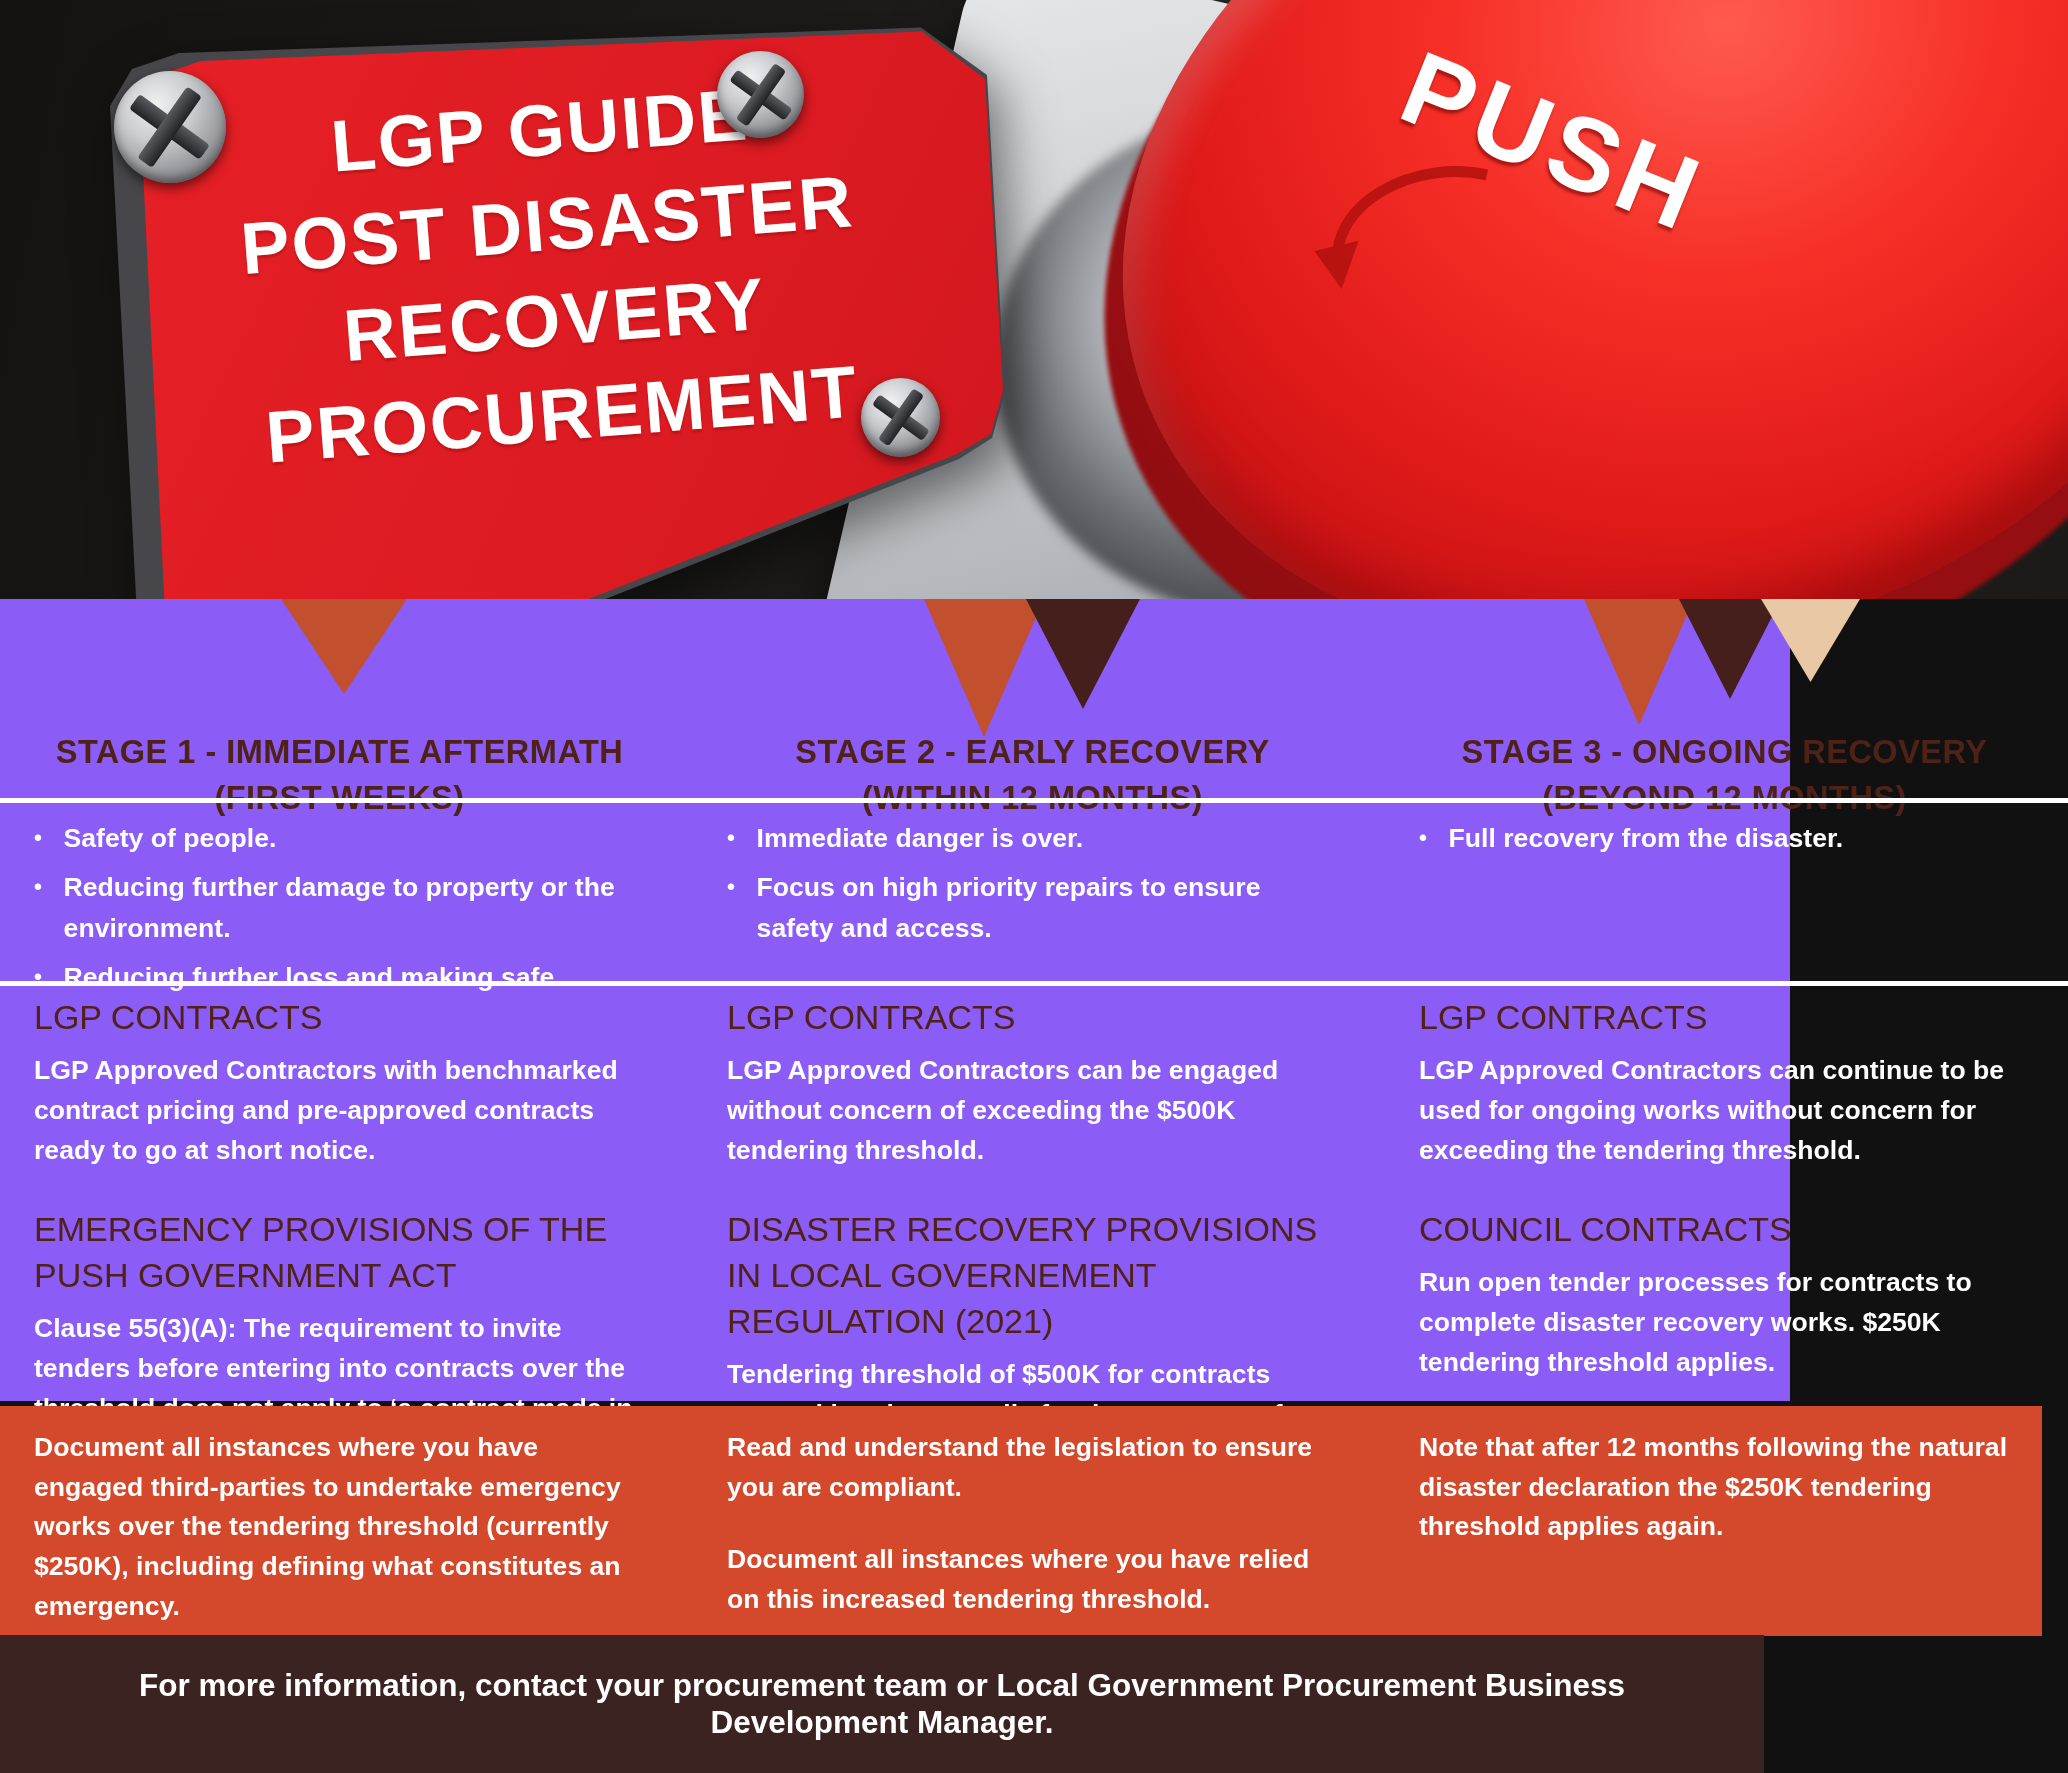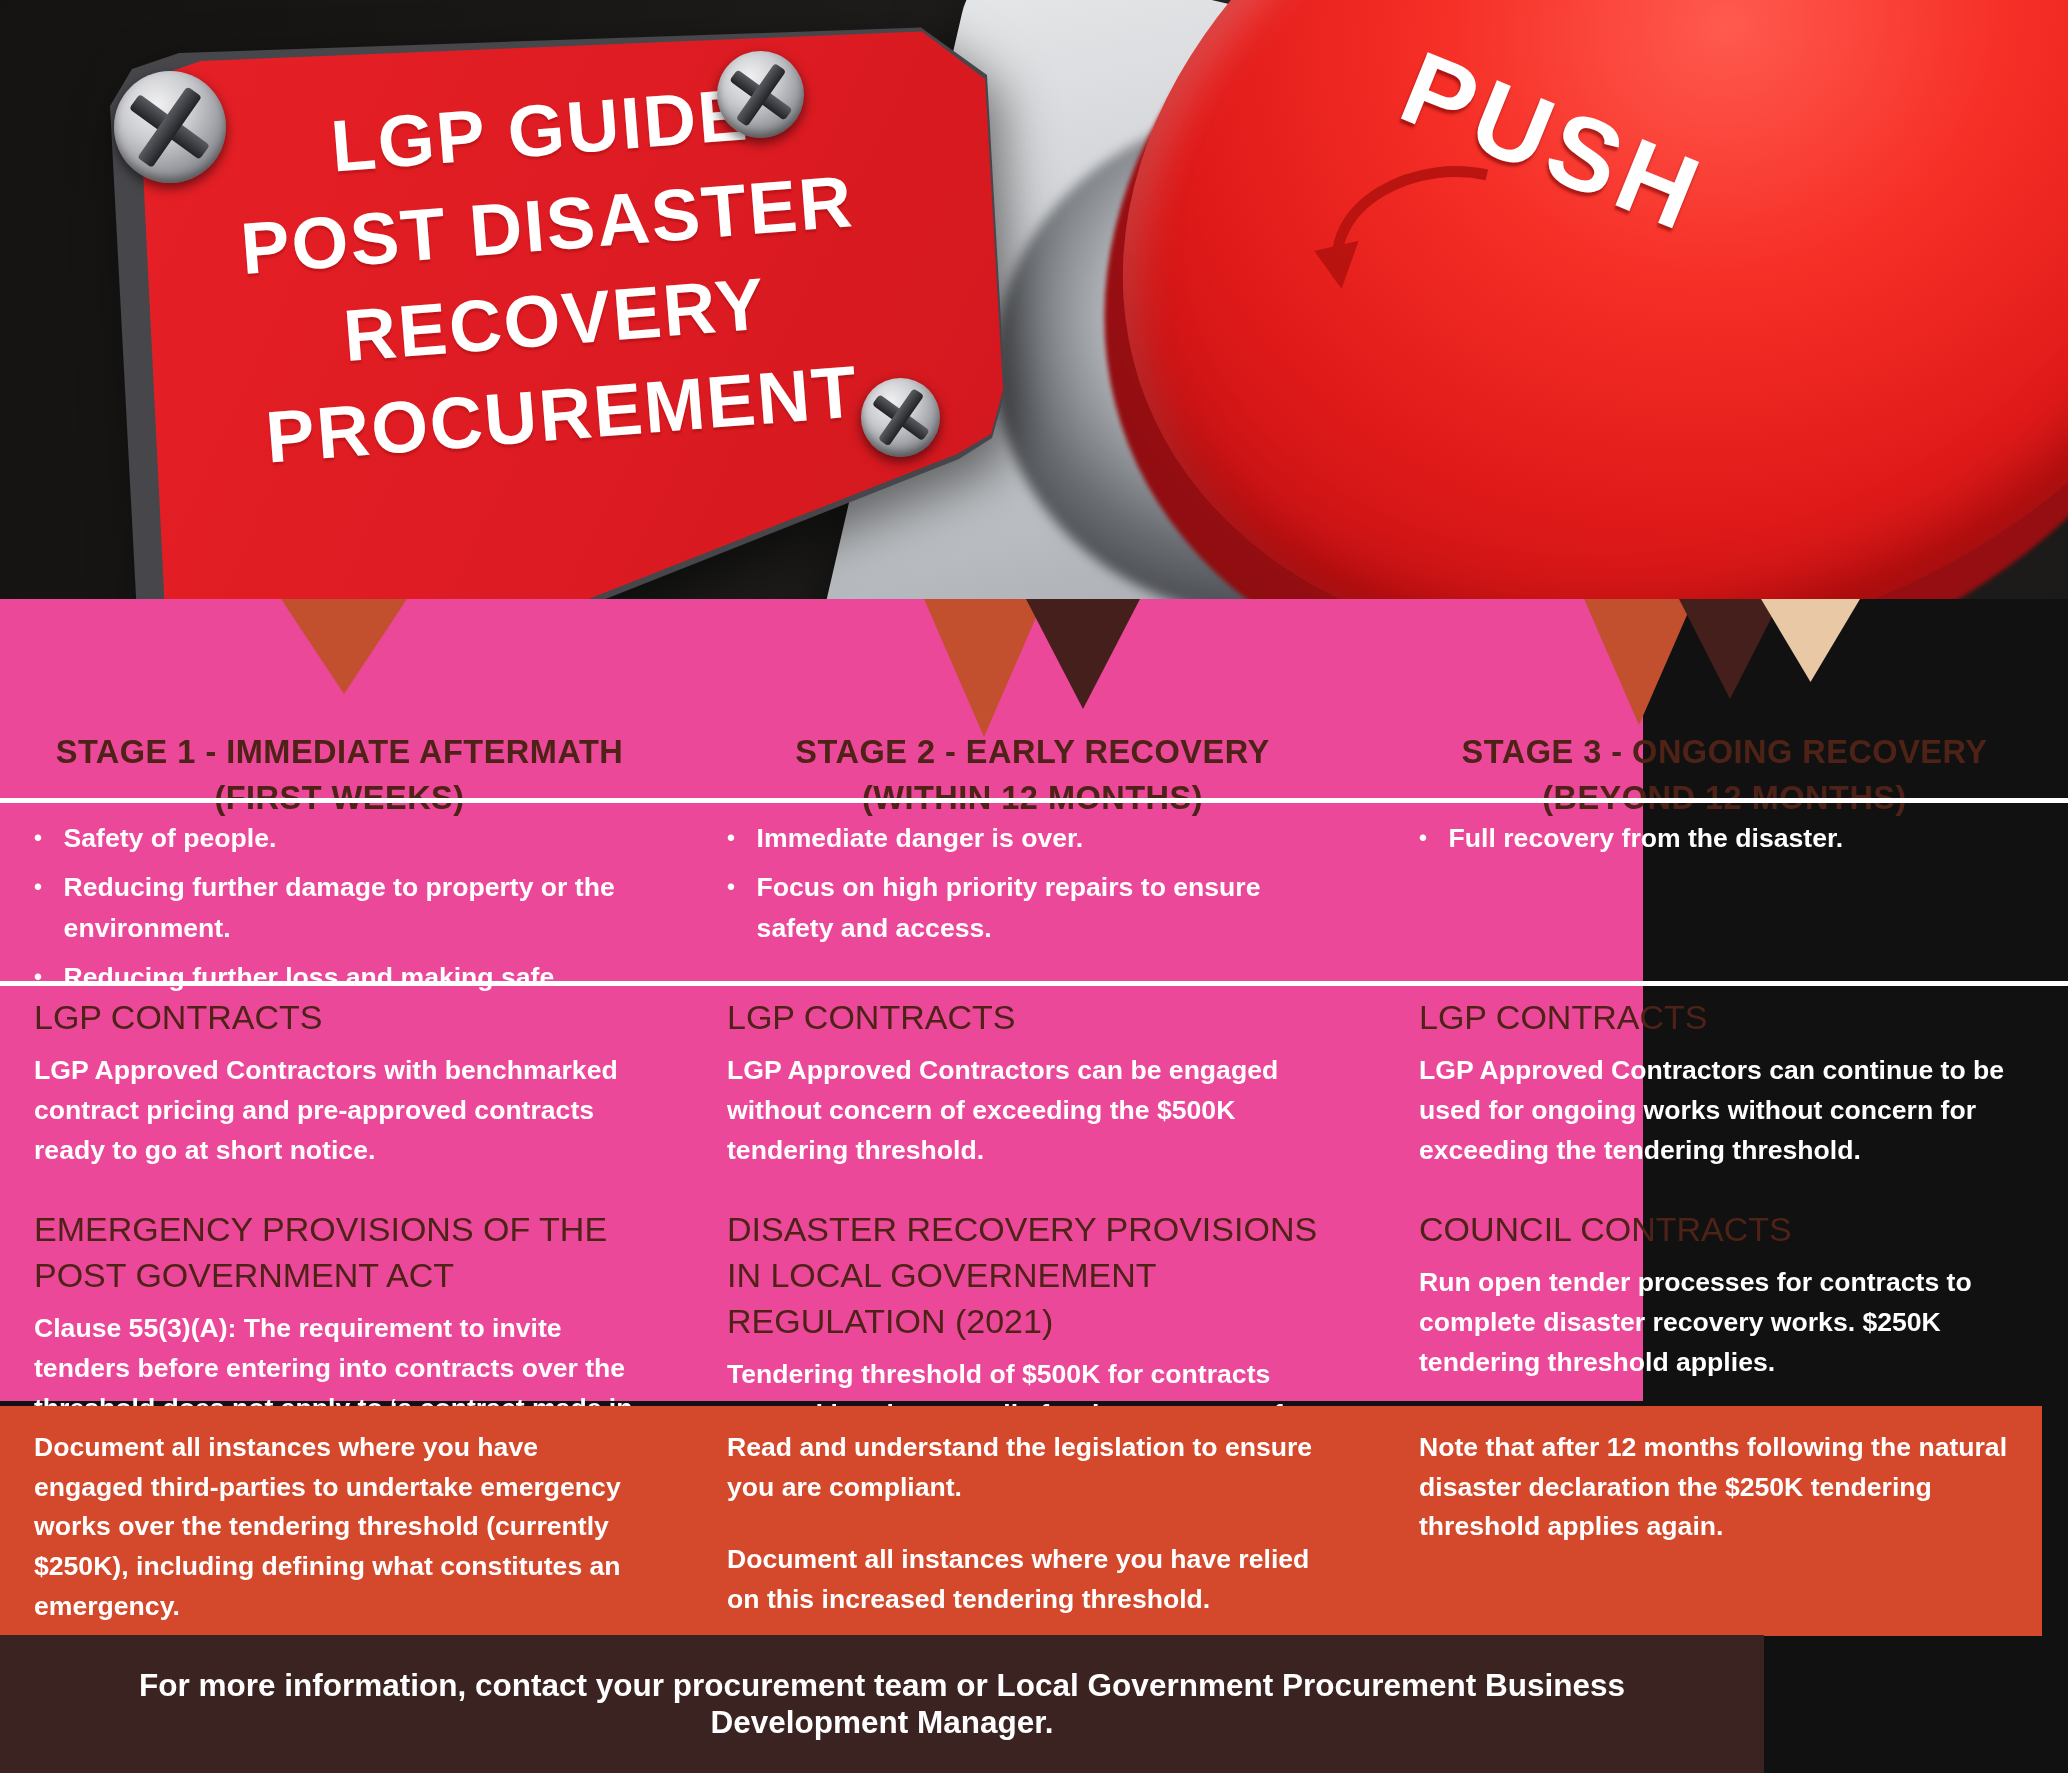--- a/index.html
+++ b/index.html
@@ -67,21 +67,21 @@
   
   .screw{position:absolute;border-radius:50%;
     background:radial-gradient(circle at 38% 30%, #f1f1f2 0%,#cbccd0 35%,#8f9095 70%,#636468 100%);
     box-shadow:0 4.9px 11.8px rgba(0,0,0,.55), inset 0 -4.9px 8.9px rgba(0,0,0,.35);}
   .screw::before,.screw::after{content:"";position:absolute;left:11%;top:42%;width:78%;height:16%;
     background:linear-gradient(#5a5b60,#212226);border-radius:3.9px;}
   .screw::before{transform:rotate(36deg)}
   .screw::after{transform:rotate(-55deg)}
   .screw.soft{filter:blur(2px)}
   
-  .band-orange{position:absolute;left:0;top:599px;width:1643px;height:802px;background:#ec4899;z-index:2;}
+  .band-orange{position:absolute;left:0;top:599px;width:1790px;height:802px;background:#8b5cf6;z-index:2;}
   .tri{position:absolute;top:0;}
   .tri div{width:100%;height:100%;clip-path:polygon(0 0,100% 0,50% 100%);}
   .tri-red div{background:#C2502E;}
   .tri-dark div{background:#451F1C;}
   .tri-cream div{background:#E9C8A5;}
   .hr{position:absolute;left:0;width:2069px;height:4.9px;background:#ffffff;}
   .hr1{top:199px}.hr2{top:382px}
   .cell{position:absolute;width:611px;}
   .c1{left:34px}.c2{left:727px}.c3{left:1419px}
   .stage-title{top:130px;text-align:center;color:#4E2217;font-weight:bold;font-size:32.5px;line-height:1.42;letter-spacing:0.5px;}
@@ -196,21 +196,21 @@
       <div class="bullet">
           <span>Full recovery from the disaster.</span>
         </div>
     </div>
 
     <div class="hr hr2"></div>
 
     <div class="cell c1 row-mid">
       <div class="sec-h">LGP CONTRACTS</div>
       <div class="sec-b">LGP Approved Contractors with benchmarked contract pricing and pre-approved contracts ready to go at short notice.</div>
-      <div class="sec-h">EMERGENCY PROVISIONS OF THE POST GOVERNMENT ACT</div>
+      <div class="sec-h">EMERGENCY PROVISIONS OF THE PUSH GOVERNMENT ACT</div>
       <div class="sec-b">Clause 55(3)(A): The requirement to invite tenders before entering into contracts over the threshold does not apply to ‘a contract made in a case of emergency”.</div>
     </div>
     <div class="cell c2 row-mid">
       <div class="sec-h">LGP CONTRACTS</div>
       <div class="sec-b">LGP Approved Contractors can be engaged without concern of exceeding the $500K tendering threshold.</div>
       <div class="sec-h">DISASTER RECOVERY PROVISIONS IN LOCAL GOVERNEMENT REGULATION (2021)</div>
       <div class="sec-b">Tendering threshold of $500K for contracts entered into by councils for the purposes of responding to, or recovering from, a declared natural disaster within 12 months of the</div>
     </div>
     <div class="cell c3 row-mid">
       <div class="sec-h">LGP CONTRACTS</div>

